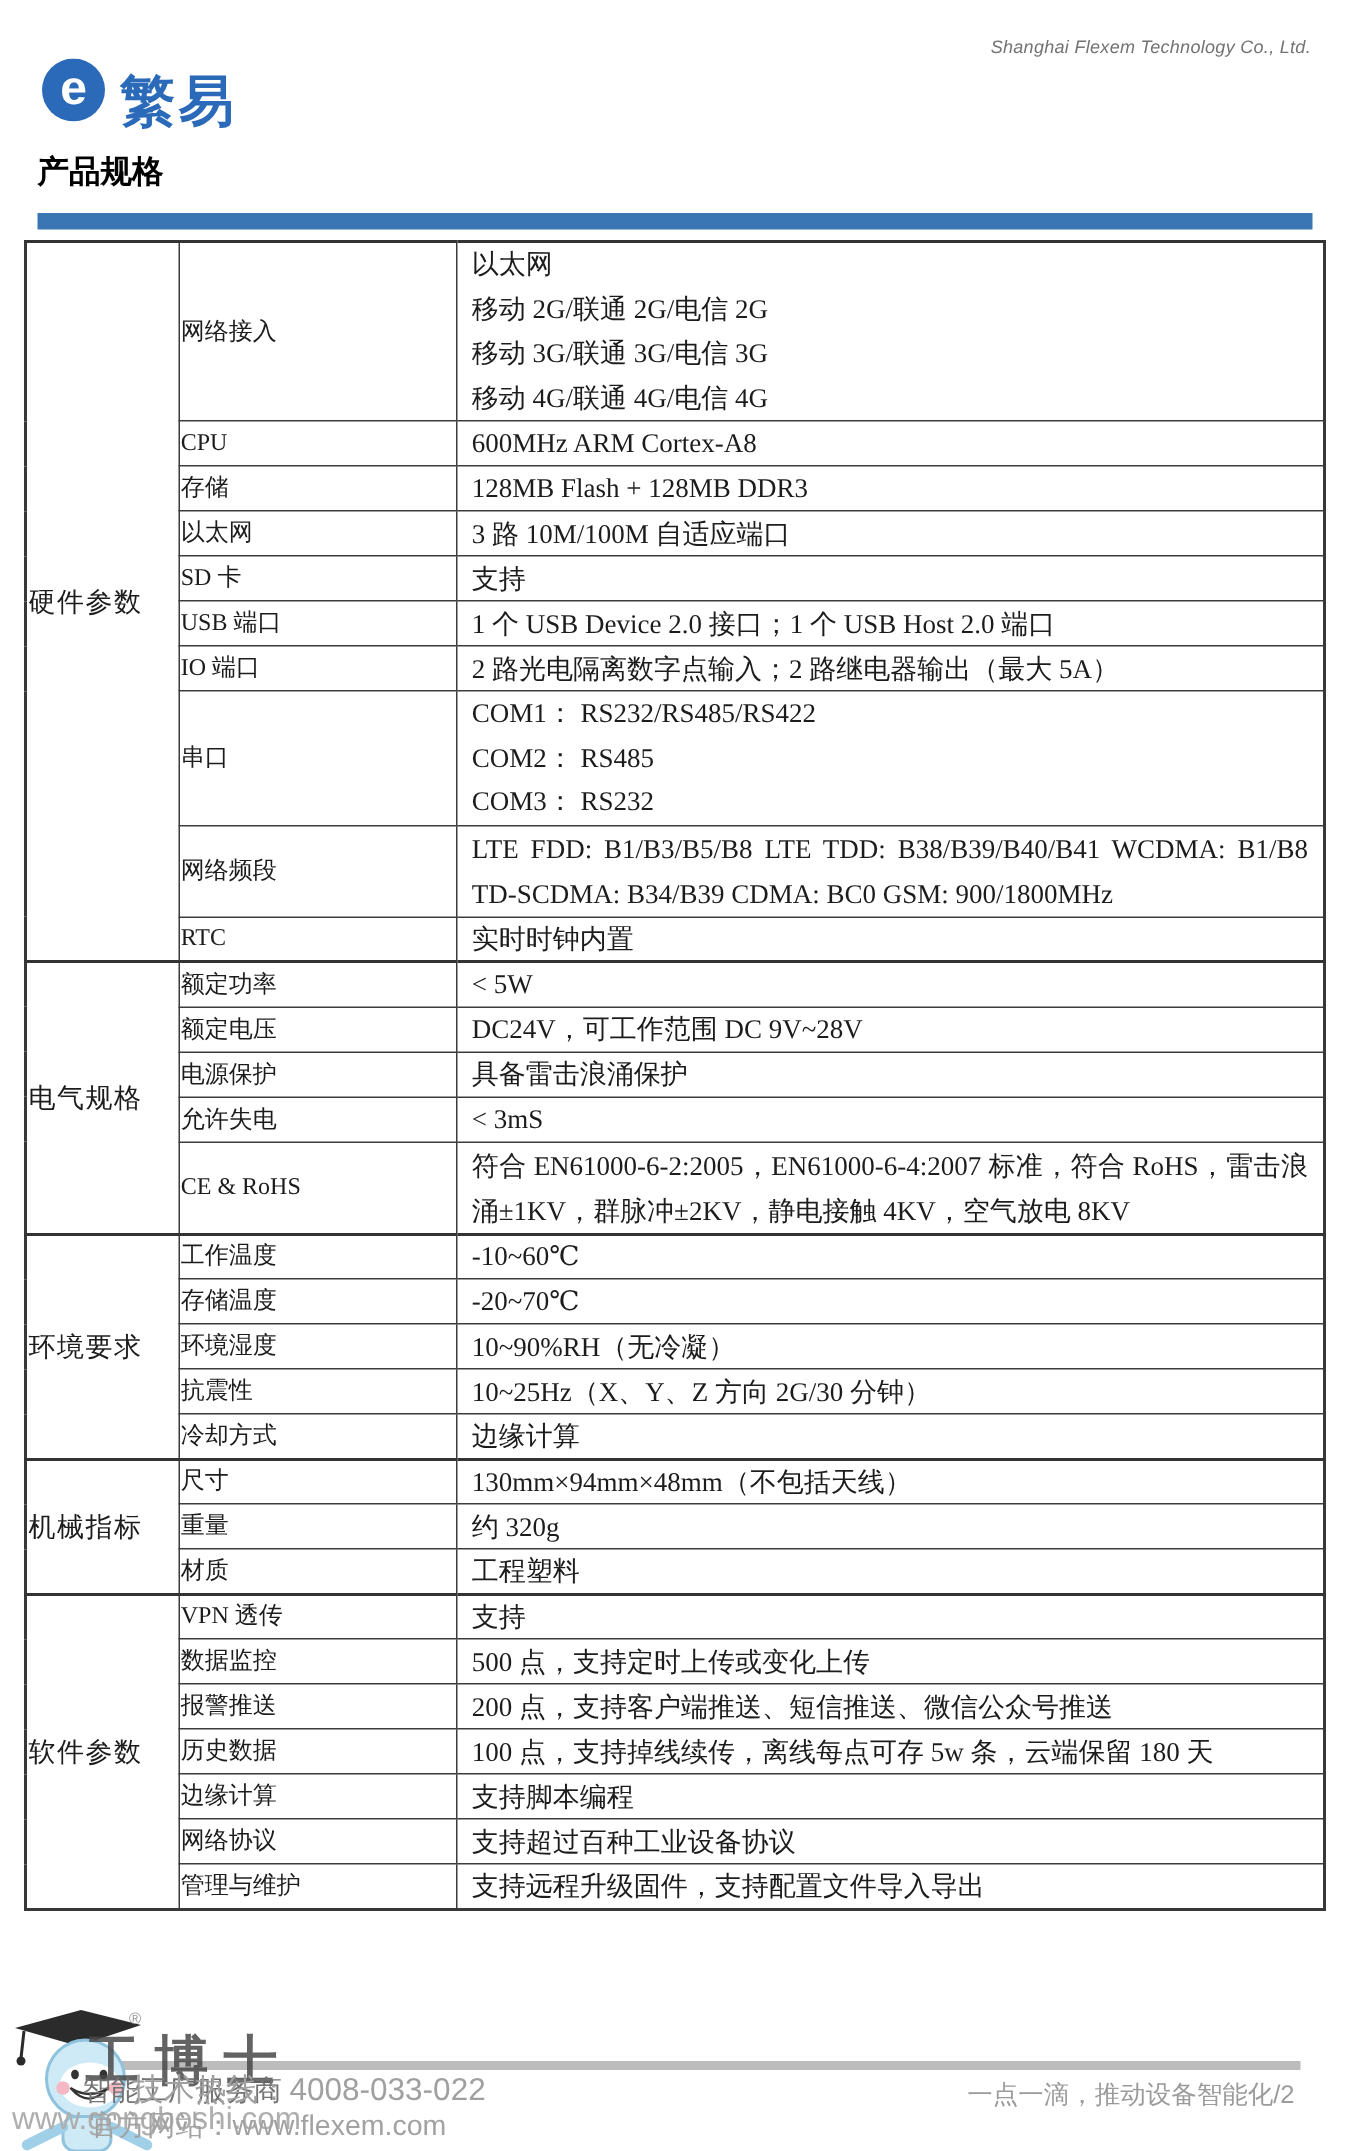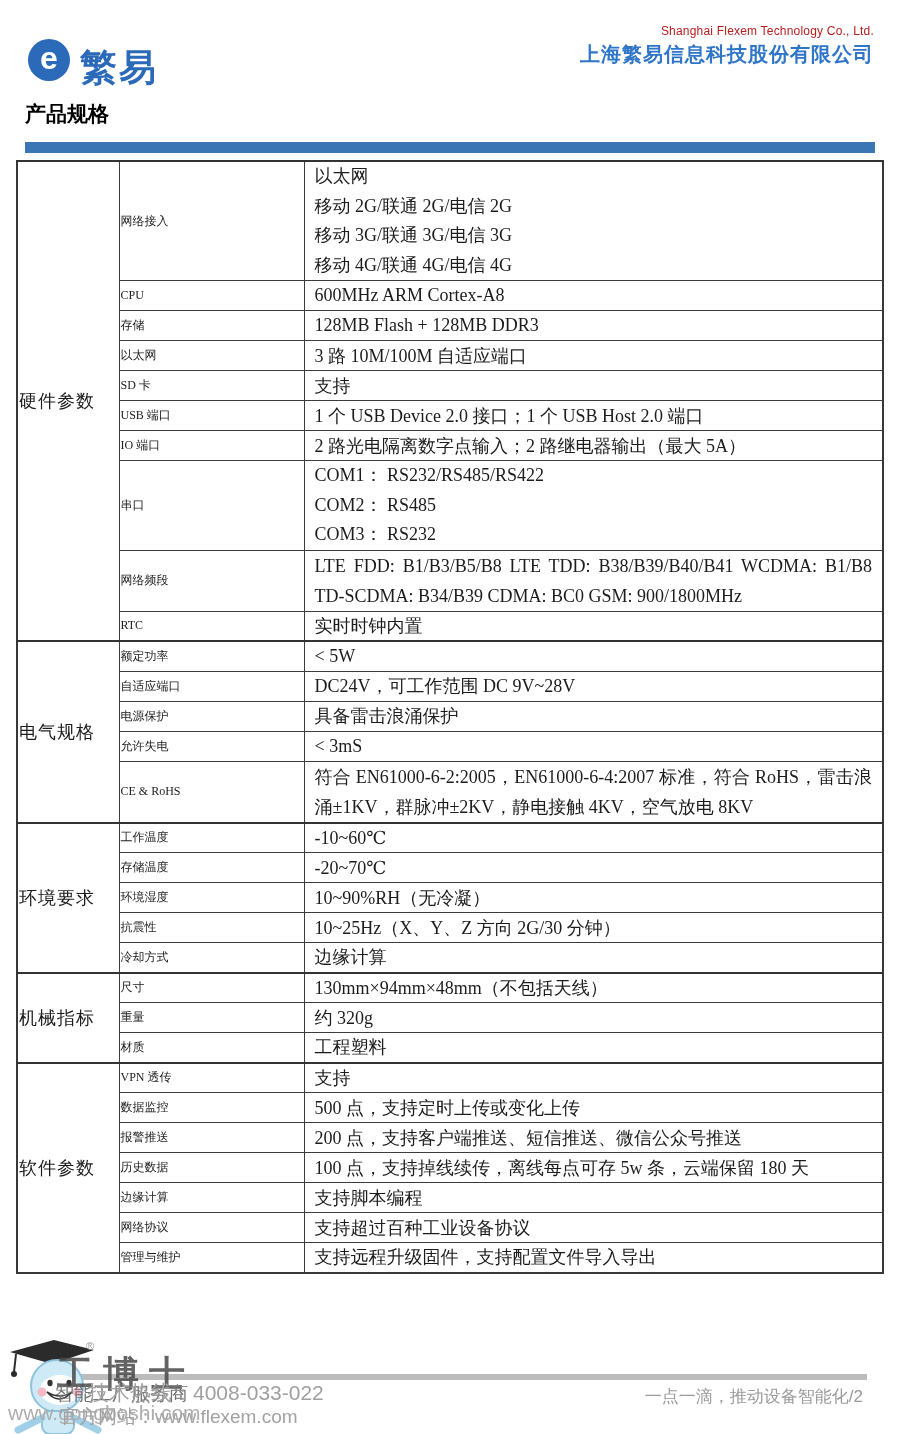--- a/index.html
+++ b/index.html
@@ -8,36 +8,36 @@
     width:900px; height:1434px; position:relative; background:#ffffff;
     font-family:"Liberation Sans", sans-serif; overflow:hidden;
   }
 
   
   .logo-wrap { position:absolute; left:28px; top:27px; display:flex; align-items:center; }
   .logo-mark { width:42px; height:42px; }
   .logo-text { margin-left:10px; font-size:37px; font-weight:700; color:#2a6ab8;
                font-family:"Liberation Sans", sans-serif; letter-spacing:2px;margin-top:16px; }
   .company { position:absolute; right:26px; top:24px; text-align:right; }
-  .company-en { font-size:12px; color:#b91c1c; letter-spacing:0.2px; }
+  .company-en { font-size:12px; color:#737373; letter-spacing:0.2px;font-style:italic; }
   .company-cn { font-size:20px; font-weight:700; color:#2f75c8; margin-top:3px; letter-spacing:1px; }
 
   
   .page-title { position:absolute; left:25px; top:100px; font-size:21px; font-weight:700; color:#000;text-align:right; }
   .blue-bar { position:absolute; left:25px; top:142px; width:850px; height:11px; background:#3a76b4; }
 
   
   table.spec { position:absolute; left:16px; top:160px; width:868px;
     border-collapse:collapse; border:2px solid #383838;
     font-family:"Liberation Serif","DejaVu Serif",serif; color:#1c1c1c; }
   table.spec td { border:1px solid #3c3c3c; vertical-align:middle; }
   table.spec tr { height:30px; }
   tr.section-start td { border-top:2px solid #333; }
   td.category { width:102px; text-align:left; font-size:18px; letter-spacing:1px; }
-  td.plabel  { width:185px; font-size:12px; }
+  td.plabel  { width:185px; font-size:16px; }
   td.pvalue  { padding:0 10px; font-size:18px; }
   td.pvalue .vline { line-height:29.5px; white-space:nowrap; }
   td.pvalue.wrap { line-height:30px; text-align:justify; text-justify:inter-word; }
 
   
   .footer-bar { position:absolute; left:60px; top:1374px; width:807px; height:6px; background:#bcbcbc; }
   .wm-brand { position:absolute; left:57px; top:1350px; font-size:36px; font-weight:700;
     font-family:"Liberation Serif","DejaVu Serif",serif; color:rgba(72,72,72,0.85); letter-spacing:10px; }
   .wm-reg { position:absolute; left:86px; top:1340px; font-size:11px; color:#9a9a9a; }
   .wm-tagline { position:absolute; left:55px; top:1381px; font-size:19px; color:#737373; }
@@ -53,21 +53,20 @@
 <div class="logo-wrap">
   <svg class="logo-mark" viewBox="0 0 42 42">
     <circle cx="21" cy="21" r="21" fill="#2a6ab8"></circle>
     <text x="21" y="30" text-anchor="middle" font-size="32" font-weight="bold" font-family="Liberation Sans, sans-serif" fill="#ffffff">e</text>
   </svg>
   <span class="logo-text">繁易</span>
 </div>
 
 <div class="company">
   <div class="company-en">Shanghai Flexem Technology Co., Ltd.</div>
-  <div class="company-cn">上海繁易信息科技股份有限公司</div>
 </div>
 
 <div class="page-title">产品规格</div>
 <div class="blue-bar"></div>
 
 <table class="spec">
   <colgroup>
       <col style="width:102px">
       <col style="width:185px">
       <col>
@@ -122,21 +121,21 @@
       <tr>
         <td class="plabel">RTC</td>
         <td class="pvalue">实时时钟内置</td>
       </tr>
       <tr class="section-start">
         <td class="category" rowspan="5">电气规格</td>
         <td class="plabel">额定功率</td>
         <td class="pvalue">&lt; 5W</td>
       </tr>
       <tr>
-        <td class="plabel">自适应端口</td>
+        <td class="plabel">额定电压</td>
         <td class="pvalue">DC24V，可工作范围 DC 9V~28V</td>
       </tr>
       <tr>
         <td class="plabel">电源保护</td>
         <td class="pvalue">具备雷击浪涌保护</td>
       </tr>
       <tr>
         <td class="plabel">允许失电</td>
         <td class="pvalue">&lt; 3mS</td>
       </tr>

